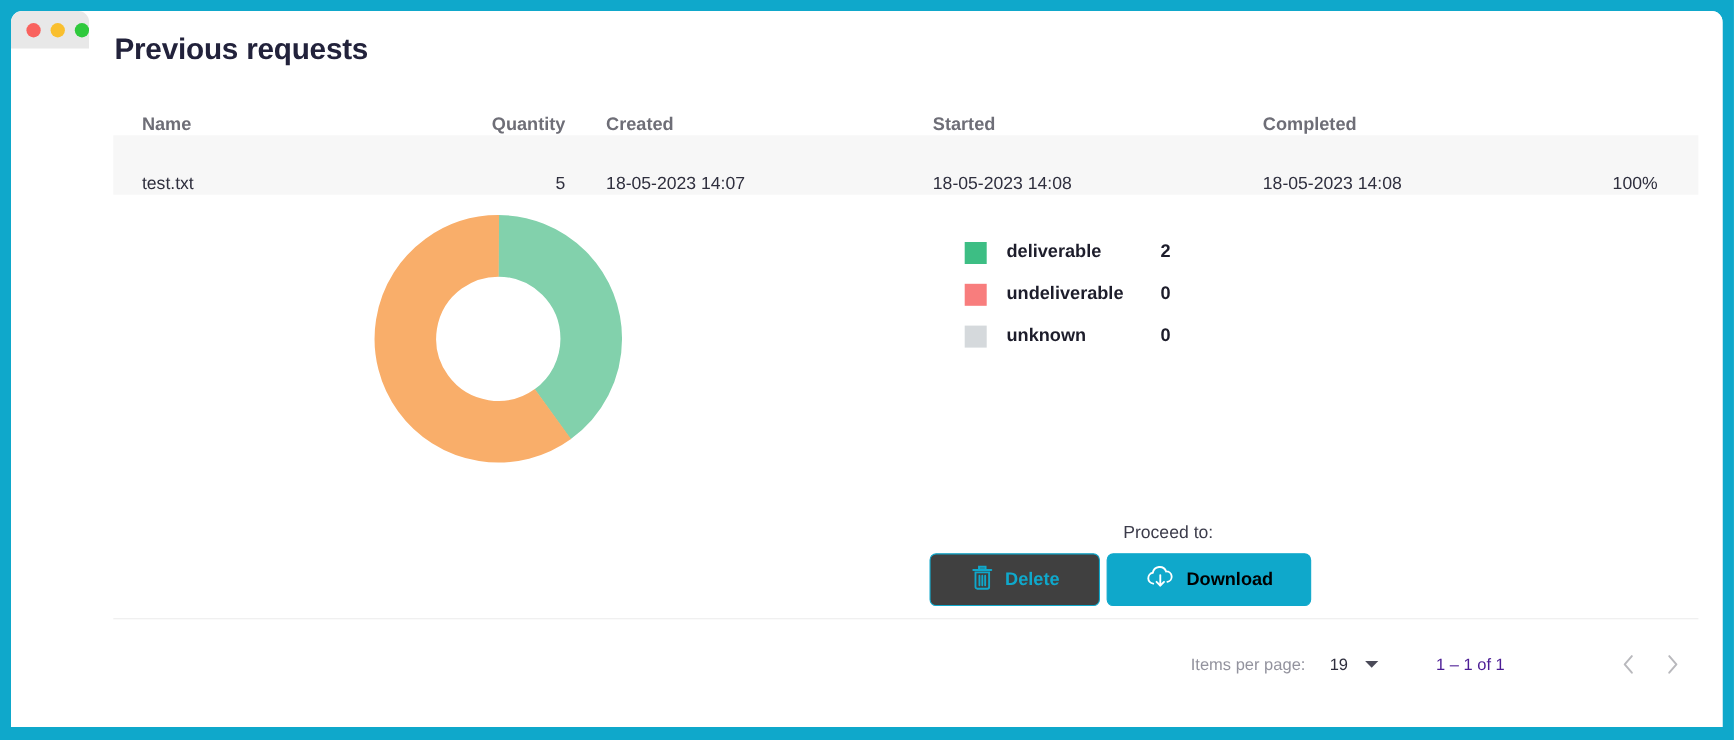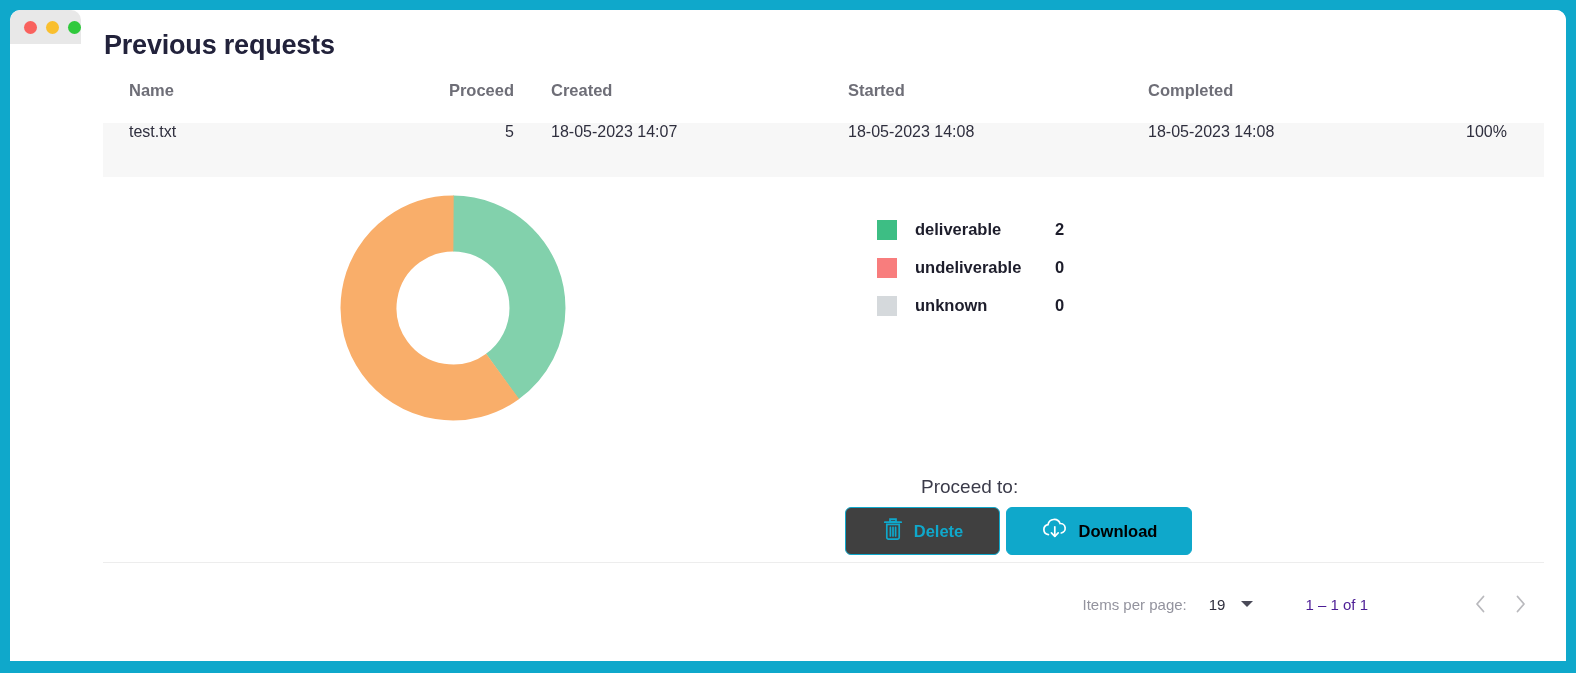--- a/index.html
+++ b/index.html
@@ -66,21 +66,21 @@
     color: #22223b;
     letter-spacing: -0.2px;
     margin: 20px 0 0 0;
     padding-left: 1px;
   }
 
   
   .table { width: 100%; margin-top: 20px; }
   .thead, .trow {
     display: flex;
-    align-items: flex-start;
+    align-items: flex-end;
   }
   .thead { height: 42px; }
   .trow {
     height: 54px;
     background: #f7f7f7;
   }
   .col { box-sizing: border-box; }
   .c-name     { width: 232px; padding-left: 26px; }
   .c-qty      { width: 207px; padding-right: 28px; text-align: right; }
   .c-created  { width: 296px; padding-left: 9px; }
@@ -139,21 +139,22 @@
   }
 
   
   .actions {
     position: absolute;
     left: 762px;
     top: 466px;
     width: 360px;
   }
   .proceed {
-    font-size: 19px;
+    text-align: center;
+    font-size: 16px;
     color: #3b3b4a;
     margin-bottom: 9px;
     padding-left: 78px;
   }
   .btn-row { display: flex; gap: 6px; padding-left: 2px; }
   .btn {
     height: 48px;
     border-radius: 6px;
     display: flex;
     align-items: center;
@@ -230,21 +231,21 @@
       <span class="dot green"></span>
     </div>
 
     <div class="content">
 
       <h1 class="page-title">Previous requests</h1>
 
       <div class="table">
         <div class="thead">
           <div class="col c-name">Name</div>
-          <div class="col c-qty">Proceed</div>
+          <div class="col c-qty">Quantity</div>
           <div class="col c-created">Created</div>
           <div class="col c-started">Started</div>
           <div class="col c-completed">Completed</div>
           <div class="col c-progress"></div>
         </div>
         <div class="trow">
           <div class="col c-name">test.txt</div>
           <div class="col c-qty">5</div>
           <div class="col c-created">18-05-2023 14:07</div>
           <div class="col c-started">18-05-2023 14:08</div>

